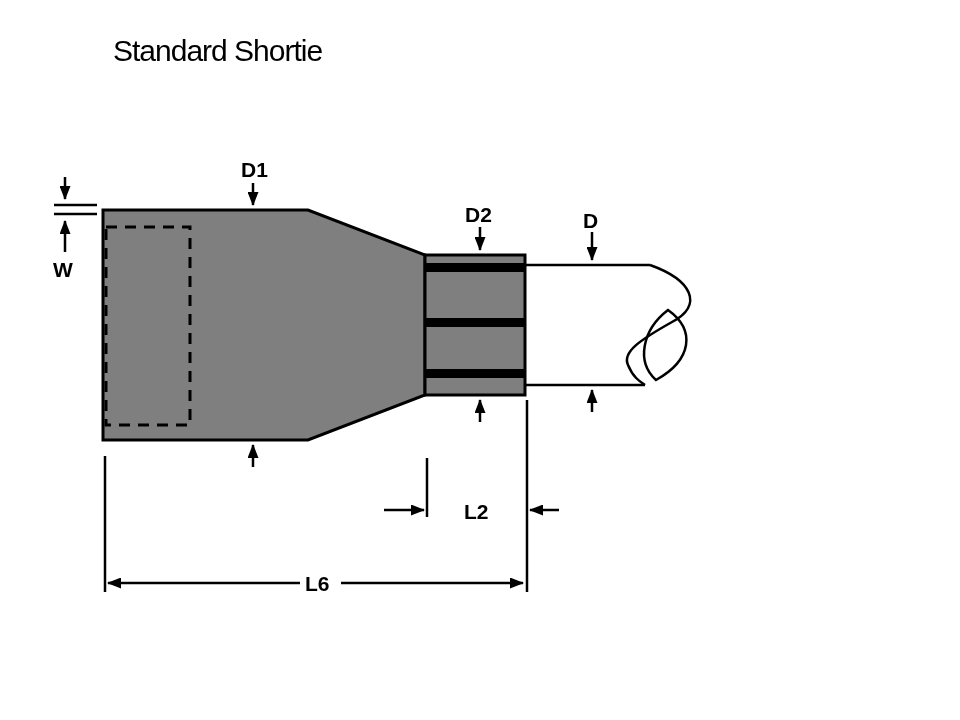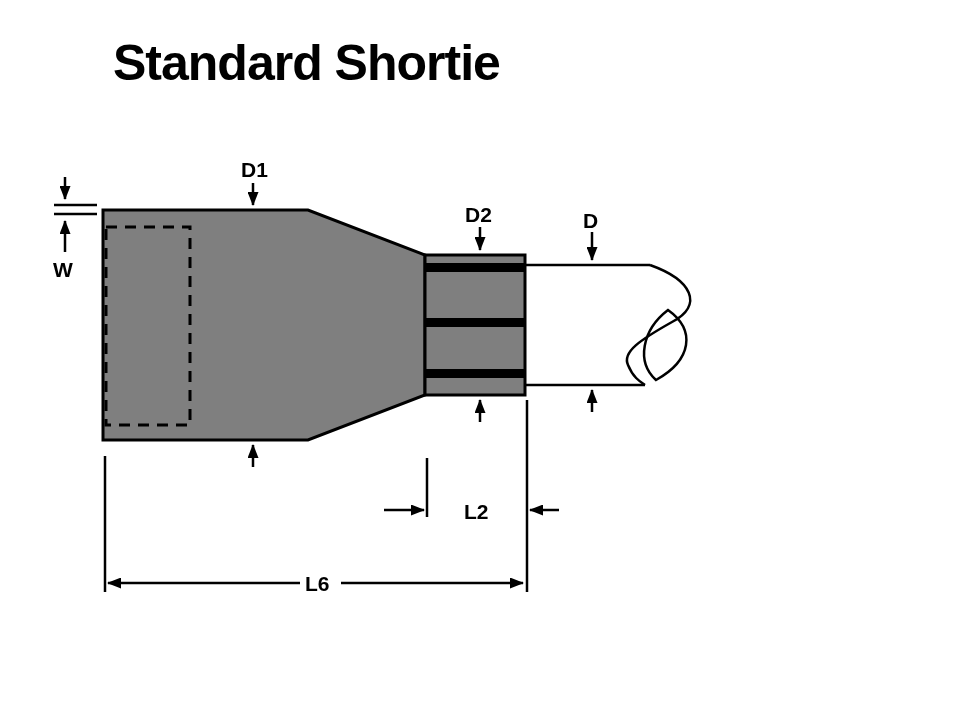--- a/index.html
+++ b/index.html
@@ -2,21 +2,21 @@
 <html><head>
 <meta charset="utf-8">
 <style>
   html,body{margin:0;padding:0;background:#ffffff;}
   .slide{
     position:relative;width:960px;height:720px;background:#ffffff;
     overflow:hidden;font-family:"Liberation Sans",sans-serif;
   }
   .title{
     position:absolute;left:113px;top:34px;margin:0;
-    font-size:50px;font-weight:700;color:#000;
+    font-size:30px;font-weight:400;color:#000;
     font-family:"Liberation Sans",sans-serif;letter-spacing:-1px;
   }
   svg.diagram{position:absolute;left:0;top:0;}
   text.dim{
     font-family:"Liberation Sans",sans-serif;
     font-weight:700;font-size:21px;fill:#000000;
   }
   .outline{stroke:#000000;}
 </style>
 </head>

